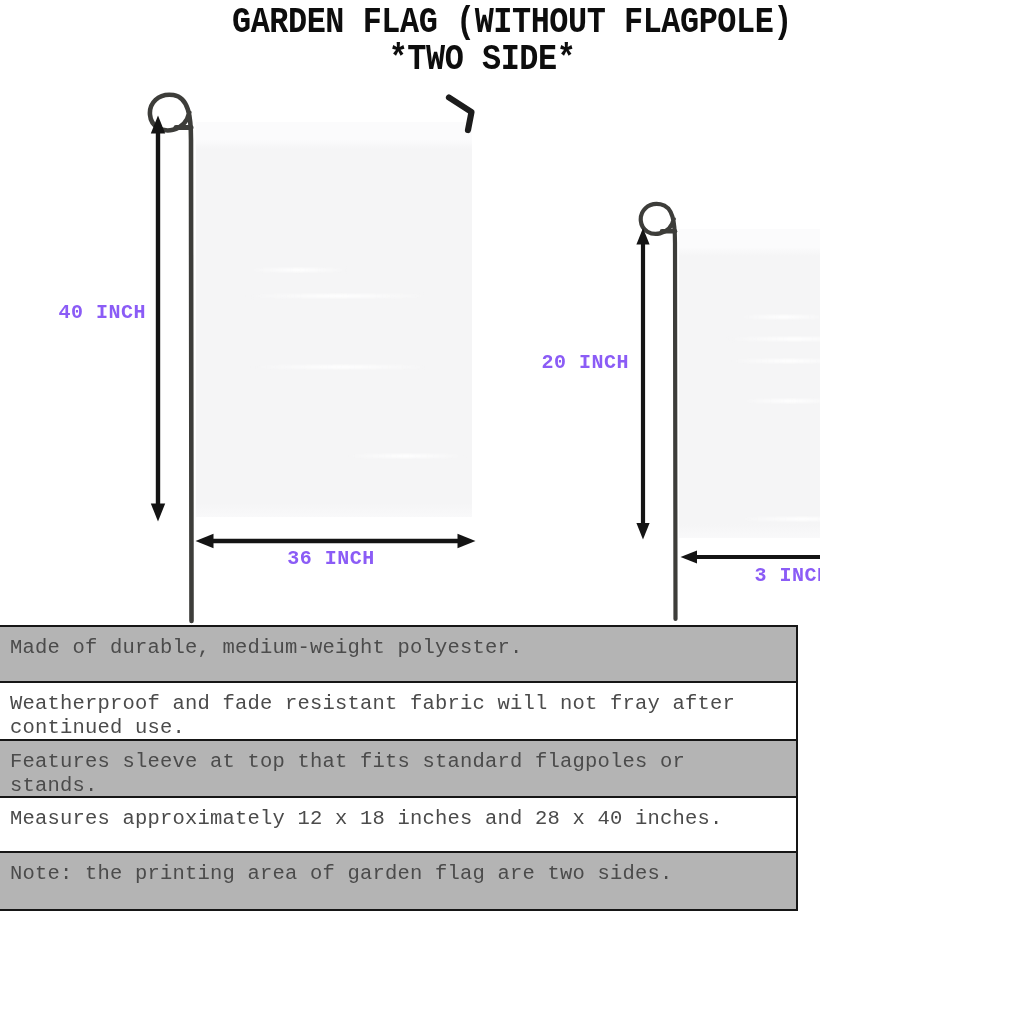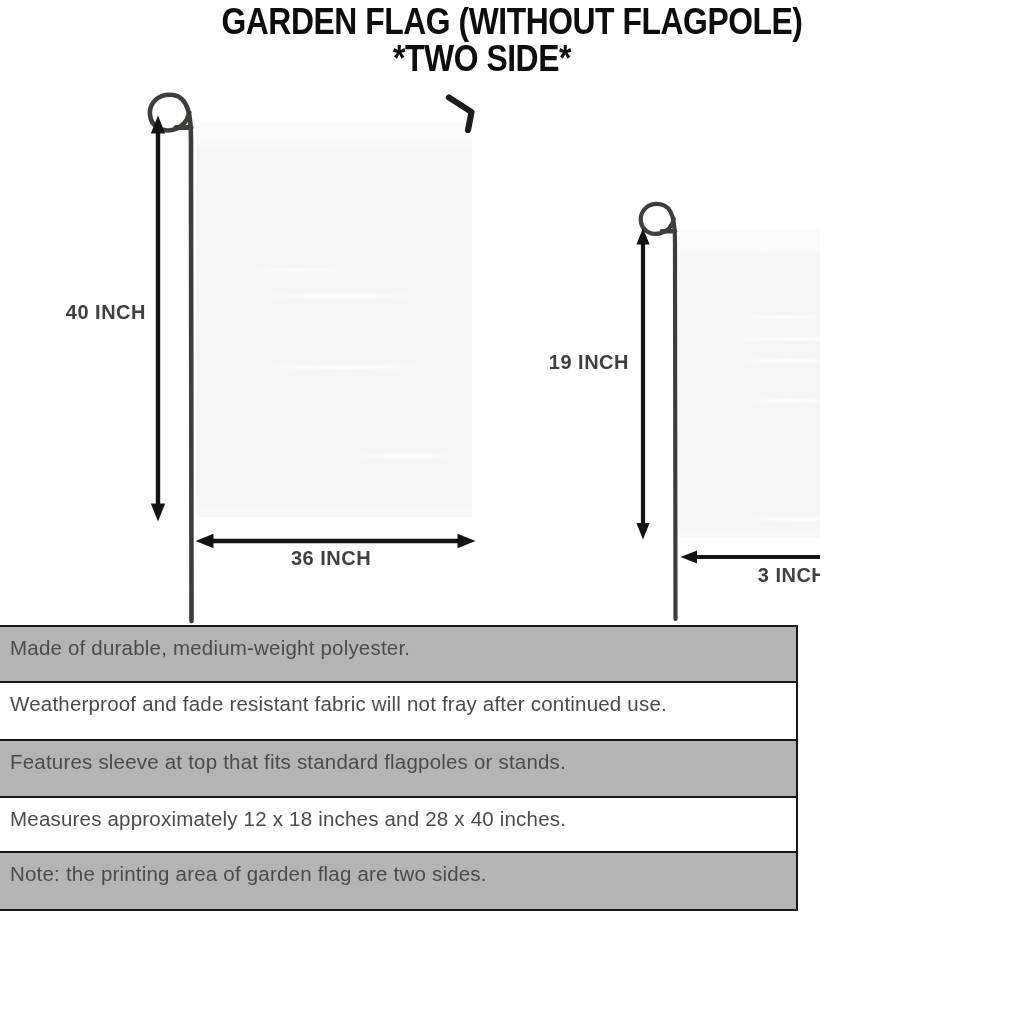--- a/index.html
+++ b/index.html
@@ -2,21 +2,21 @@
 <html><head>
 <meta charset="utf-8">
 <style>
   html, body { margin: 0; padding: 0; background: #ffffff; }
   .canvas {
     position: relative;
     width: 820px;
     height: 1024px;
     background: #ffffff;
     overflow: hidden;
-    font-family: Liberation Sans, sans-serif;
+    font-family: Liberation Mono, monospace;
     color: #141414;
   }
 
   
   .title-block { position: absolute; top: 2px; left: 0; width: 1024px; text-align: center; }
   .title-line1, .title-line2 {
     font-size: 37px; font-weight: bold; line-height: 40px;
     color: #0d0d0d; letter-spacing: -0.5px;
     transform: scaleX(0.86); transform-origin: 50% 50%;
     white-space: nowrap;
@@ -34,21 +34,21 @@
     position: absolute; height: 4px; border-radius: 2px;
     background: linear-gradient(90deg, rgba(255,255,255,0), rgba(255,255,255,0.9), rgba(255,255,255,0));
     filter: blur(1px);
   }
   #large-flag { left: 196px; top: 122px; width: 276px; height: 395px; }
   #small-flag { left: 679px; top: 229px; width: 219px; height: 309px; }
 
   
   .dim-label {
     position: absolute; font-weight: bold; font-size: 20px;
-    color: #404040; letter-spacing: 0.5px; white-space: nowrap;
+    color: #8b5cf6; letter-spacing: 0.5px; white-space: nowrap;
   }
   #label-40 { left: 20px;  top: 301px; width: 126px; text-align: right; }
   #label-18 { left: 503px; top: 351px; width: 126px; text-align: right; }
   #label-28 { left: 236px; top: 547px; width: 190px; text-align: center; }
   #label-12 { left: 697px; top: 564px; width: 190px; text-align: center; }
 
   
   #diagram-overlay { position: absolute; left: 0; top: 0; width: 1024px; height: 1024px; }
 
   
@@ -127,21 +127,21 @@
 
     <g fill="#141414">
       <line x1="694" y1="557" x2="887" y2="557" stroke="#141414" stroke-width="4.2"></line>
       <polygon points="680.5,557 697,550.4 697,563.6"></polygon>
       <polygon points="900.5,557 884,550.4 884,563.6"></polygon>
     </g>
   </svg>
 
   <div class="dim-label" id="label-40">40 INCH</div>
   <div class="dim-label" id="label-28">36 INCH</div>
-  <div class="dim-label" id="label-18">19 INCH</div>
+  <div class="dim-label" id="label-18">20 INCH</div>
   <div class="dim-label" id="label-12">3 INCH</div>
 
   <div class="feature-table">
     <div class="feature-row gray r1">Made of durable, medium-weight polyester.</div>
     <div class="feature-row white r2">Weatherproof and fade resistant fabric will not fray after continued use.</div>
     <div class="feature-row gray r3">Features sleeve at top that fits standard flagpoles or stands.</div>
     <div class="feature-row white r4">Measures approximately 12 x 18 inches and 28 x 40 inches.</div>
     <div class="feature-row gray r5">Note: the printing area of garden flag are two sides.</div>
   </div>
 

